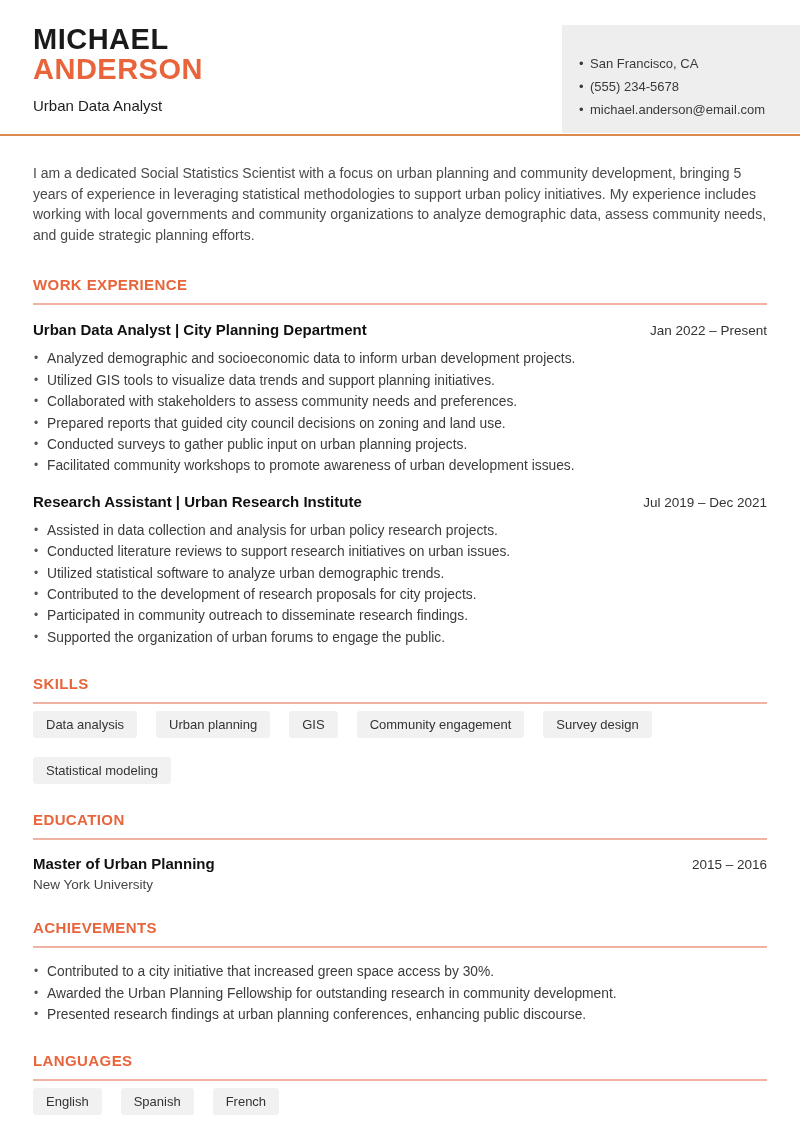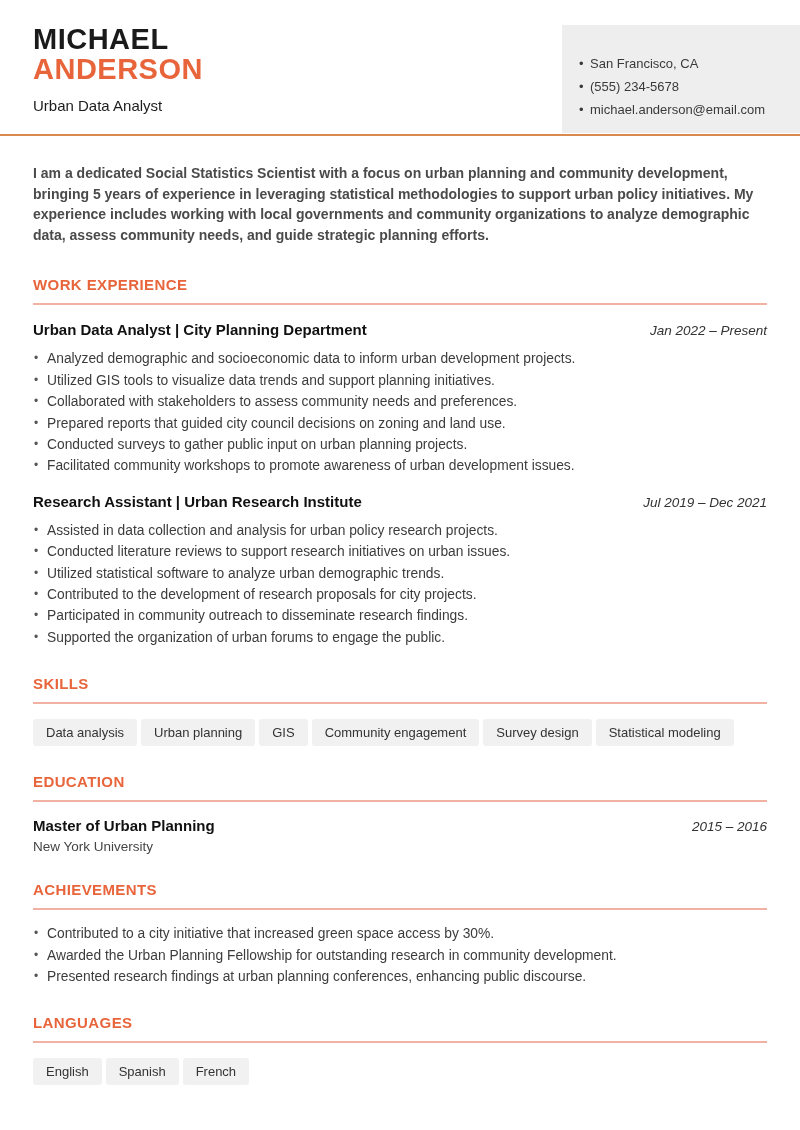--- a/index.html
+++ b/index.html
@@ -25,36 +25,36 @@
   .name-first{display:block;color:var(--name-black);}
   .name-last{display:block;color:var(--accent);}
   .subtitle{margin-top:13px;font-size:15px;color:#1c1c1c;}
   .contact-card{position:absolute;right:0;top:25px;width:238px;background:var(--contact-bg);padding:27px 10px 12px 17px;}
   .contact-card ul{list-style:none;}
   .contact-card li{font-size:13px;color:#3a3a3a;line-height:23px;padding-left:11px;position:relative;}
   .contact-card li::before{content:"•";position:absolute;left:0;color:#3a3a3a;}
 
   
   .main{padding:0 33px 40px;}
-  .summary{margin-top:27px;font-size:14px;line-height:20.6px;color:var(--body-text);font-weight:bold;}
+  .summary{margin-top:27px;font-size:14px;line-height:20.6px;color:var(--body-text);}
 
   .section-heading{font-size:15px;font-weight:bold;color:var(--accent);letter-spacing:.4px;text-transform:uppercase;}
   .section-rule{border:none;border-bottom:2px solid var(--section-divider);margin-top:10px;}
   .mt-work{margin-top:31px;}
   .mt-section{margin-top:27px;}
 
   .entry{margin-top:16px;}
   .entry-header{display:flex;justify-content:space-between;align-items:baseline;}
   .entry-title{font-size:15px;font-weight:bold;color:#111;}
-  .entry-dates{font-size:13.5px;color:var(--date-text);white-space:nowrap;font-style:italic;}
+  .entry-dates{font-size:13.5px;color:var(--date-text);white-space:nowrap;}
   .bullets{list-style:none;margin-top:10px;}
   .bullets li{font-size:13.8px;line-height:21.4px;color:var(--bullet-text);padding-left:14px;position:relative;}
   .bullets li::before{content:"•";position:absolute;left:1px;color:#555;font-size:12px;}
 
-  .tags{margin-top:15px;display:flex;flex-wrap:wrap;gap:4px;}
+  .tags{margin-top:7px;display:flex;flex-wrap:wrap;gap:19px;}
   .tag{background:var(--tag-bg);color:#333;font-size:13px;line-height:13px;padding:7px 13px;border-radius:3px;display:inline-block;}
 
   .edu-entry{margin-top:15px;}
   .edu-institution{margin-top:5px;font-size:13.5px;color:#454545;}
 </style>
 </head>
 <body>
 
 <div class="page">
 

